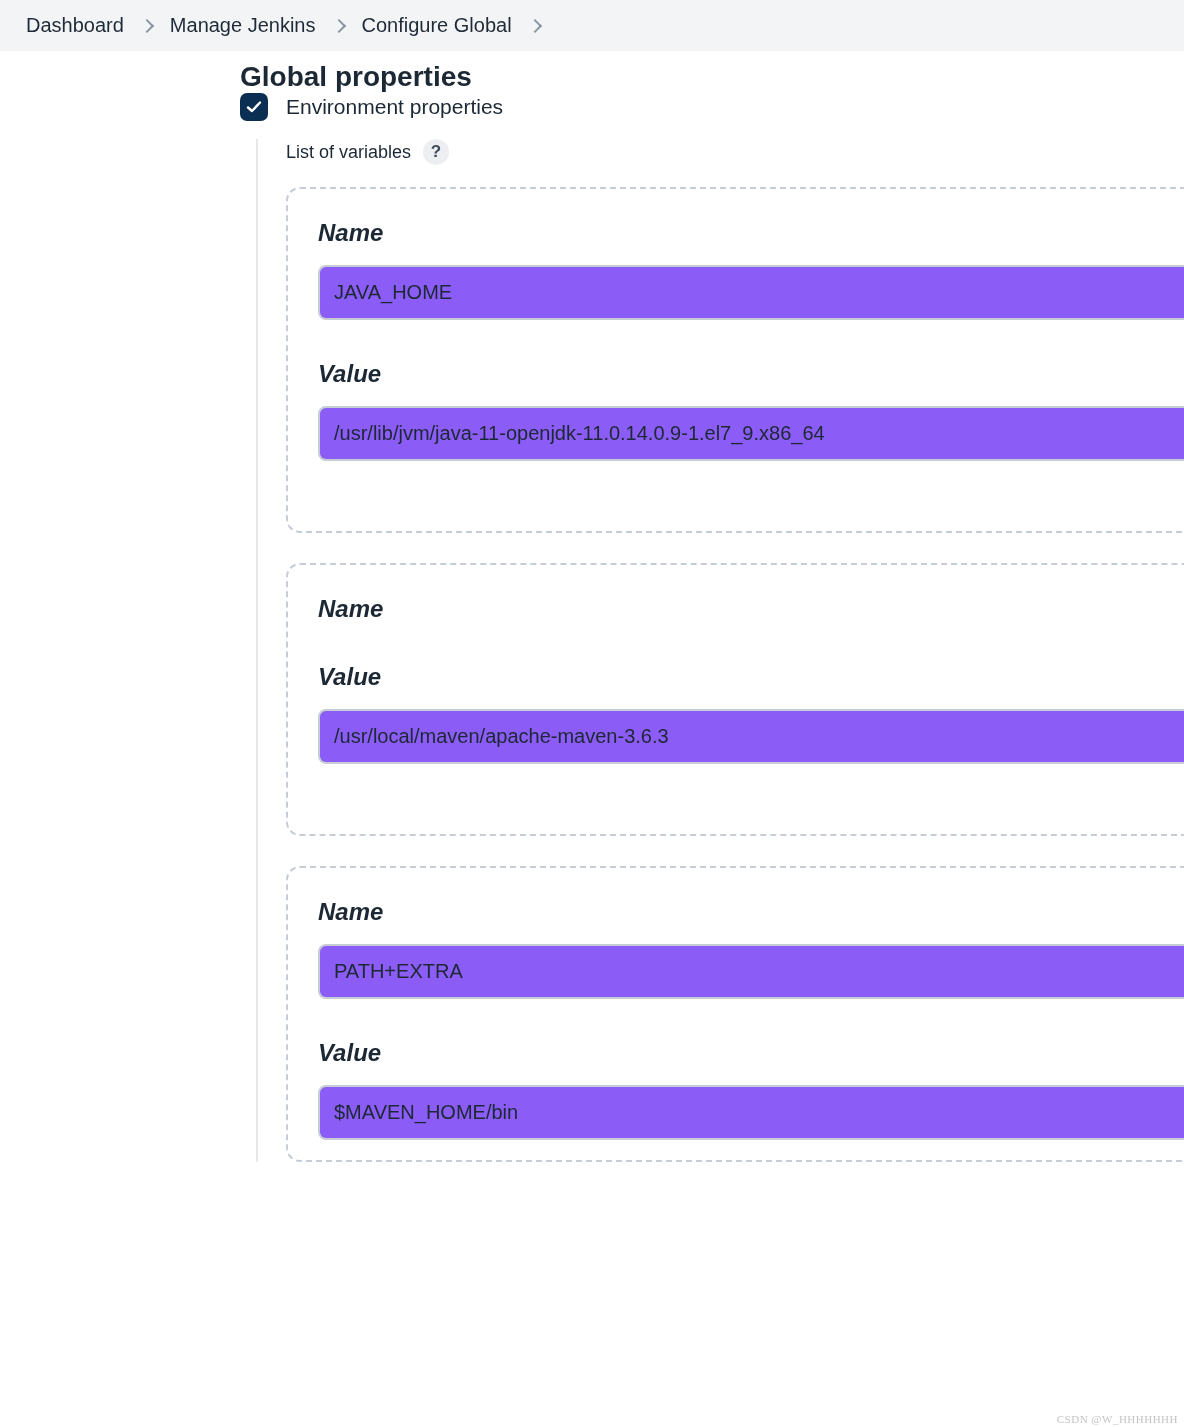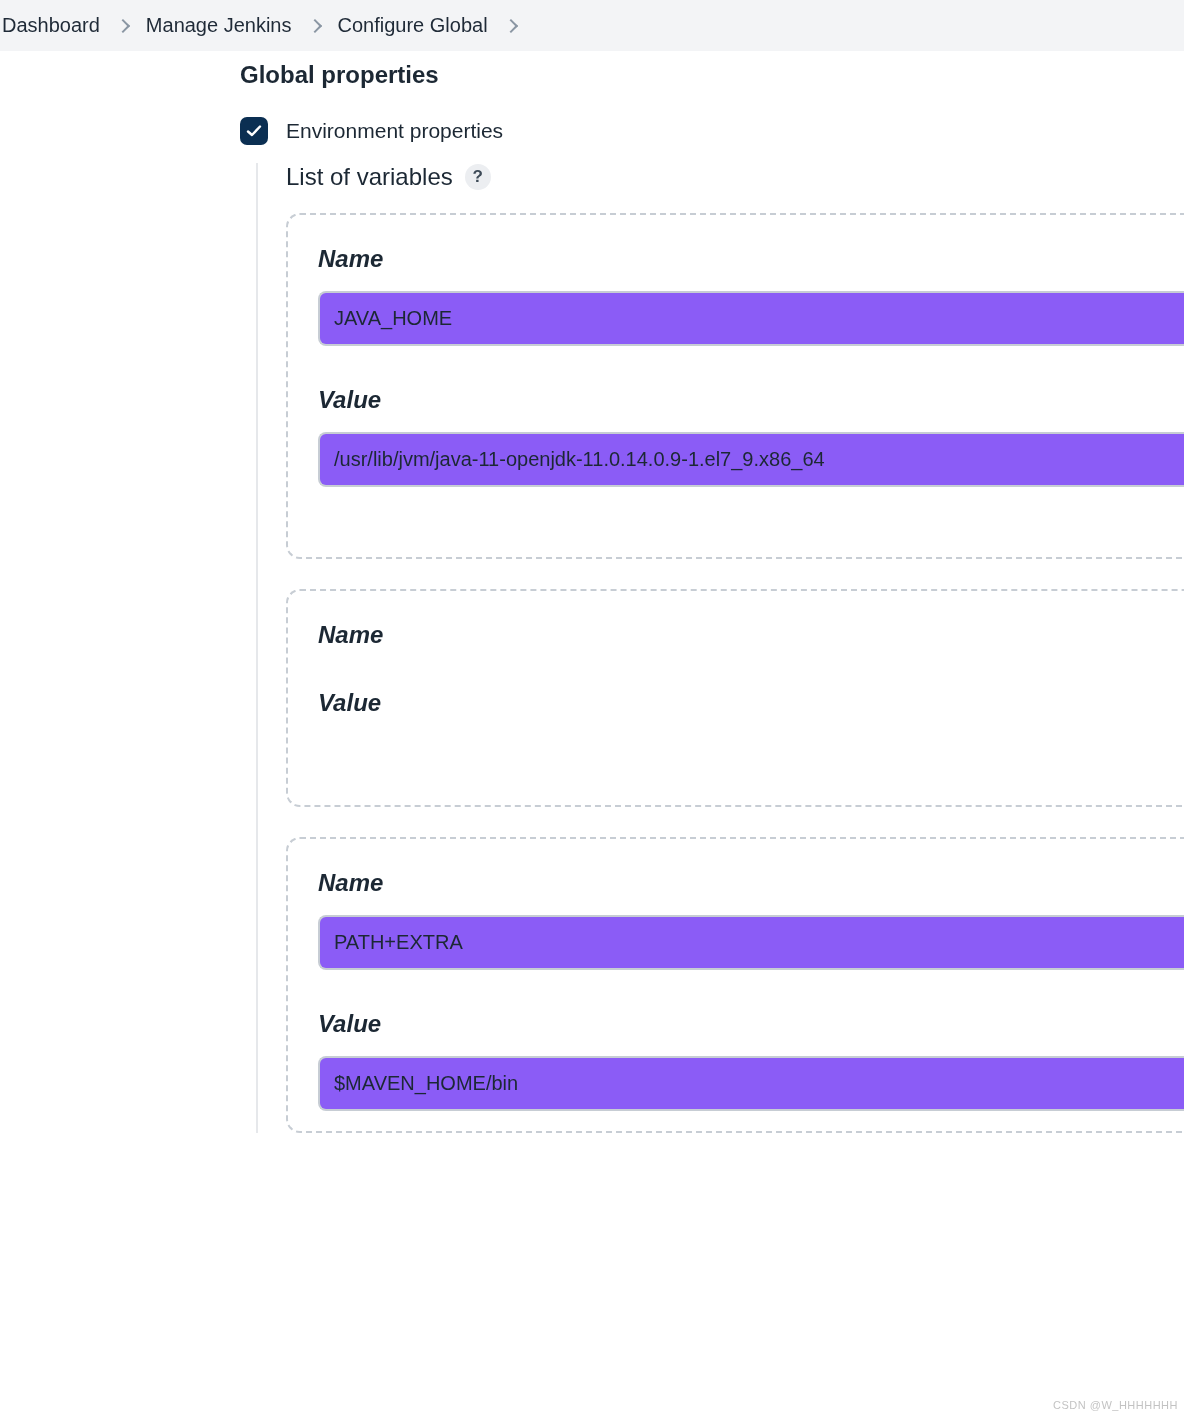--- a/index.html
+++ b/index.html
@@ -4,43 +4,42 @@
 <style>
   * { box-sizing: border-box; margin: 0; padding: 0; }
   html, body {
     font-family: -apple-system, BlinkMacSystemFont, "Segoe UI", Helvetica, Arial, sans-serif;
     color: #1a2b3c;
     background: #fff;
     width: 1184px;
   }
   .breadcrumb-bar {
     background: #f3f4f6;
-    padding: 14px 2px;
+    padding: 14px 26px;
     display: flex;
     align-items: center;
     gap: 18px;
     font-size: 20px;
     font-weight: 500;
     color: #1f2a37;
   }
   .breadcrumb-item { cursor: pointer; }
   .breadcrumb-sep {
     width: 10px; height: 10px;
     border-right: 2px solid #8a96a3;
     border-bottom: 2px solid #8a96a3;
     transform: rotate(-45deg);
   }
   .page {
     padding: 10px 0 40px 240px;
   }
   .section-title {
-    font-size: 24px;
+    font-size: 28px;
     font-weight: 700;
     color: #1c2834;
-    margin-bottom: 28px;
   }
   .checkbox-row {
     display: flex;
     align-items: center;
     gap: 18px;
     margin-bottom: 18px;
   }
   .checkbox {
     width: 28px;
     height: 28px;
@@ -62,21 +61,21 @@
     border-left: 2px solid #e6e8eb;
     padding-left: 28px;
   }
   .list-header-row {
     display: flex;
     align-items: center;
     gap: 12px;
     margin-bottom: 22px;
   }
   .list-header-label {
-    font-size: 24px;
+    font-size: 18px;
     font-weight: 500;
     color: #1c2834;
   }
   .help-icon {
     width: 26px;
     height: 26px;
     border-radius: 50%;
     background: #eceef1;
     color: #3d4a57;
     font-size: 17px;
@@ -111,24 +110,25 @@
     border-right: none;
     border-radius: 8px 0 0 8px;
     outline: none;
     background: #8b5cf6;
   }
   .field-block { margin-bottom: 40px; }
   .field-block:last-child { margin-bottom: 0; }
   .watermark {
     position: fixed;
     right: 6px;
-    bottom: 16px;
+    bottom: 2px;
     font-size: 11px;
     color: rgba(120,120,120,0.45);
     letter-spacing: 0.5px;
+    font-family: Liberation Serif, serif;
   }
 </style>
 </head>
 <body>
 
 <div class="breadcrumb-bar">
   <span class="breadcrumb-item">Dashboard</span>
   <span class="breadcrumb-sep"></span>
   <span class="breadcrumb-item">Manage Jenkins</span>
   <span class="breadcrumb-sep"></span>
@@ -166,20 +166,21 @@
         <input class="text-input" type="text" value="/usr/lib/jvm/java-11-openjdk-11.0.14.0.9-1.el7_9.x86_64" style="">
       </div>
     </div>
 
     <div class="var-group">
       <div class="field-block">
         <div class="field-label">Name</div>
       </div>
       <div class="field-block">
         <div class="field-label">Value</div>
+        <input class="text-input" type="text" value="/usr/local/maven/apache-maven-3.6.3" style="">
       </div>
     </div>
 
     <div class="var-group compact">
       <div class="field-block">
         <div class="field-label">Name</div>
         <input class="text-input" type="text" value="PATH+EXTRA" style="">
       </div>
       <div class="field-block">
         <div class="field-label">Value</div>

